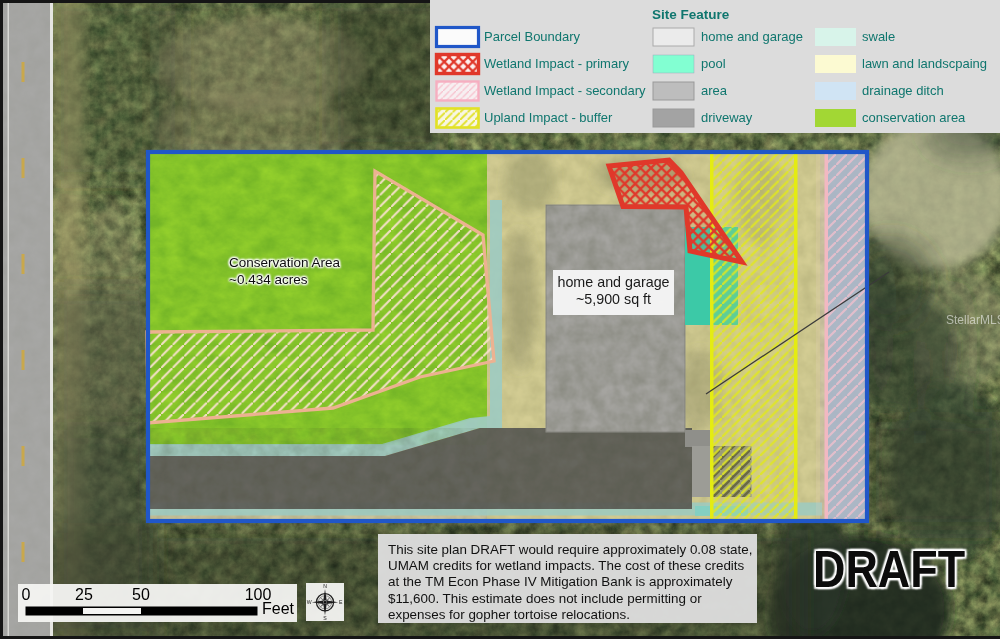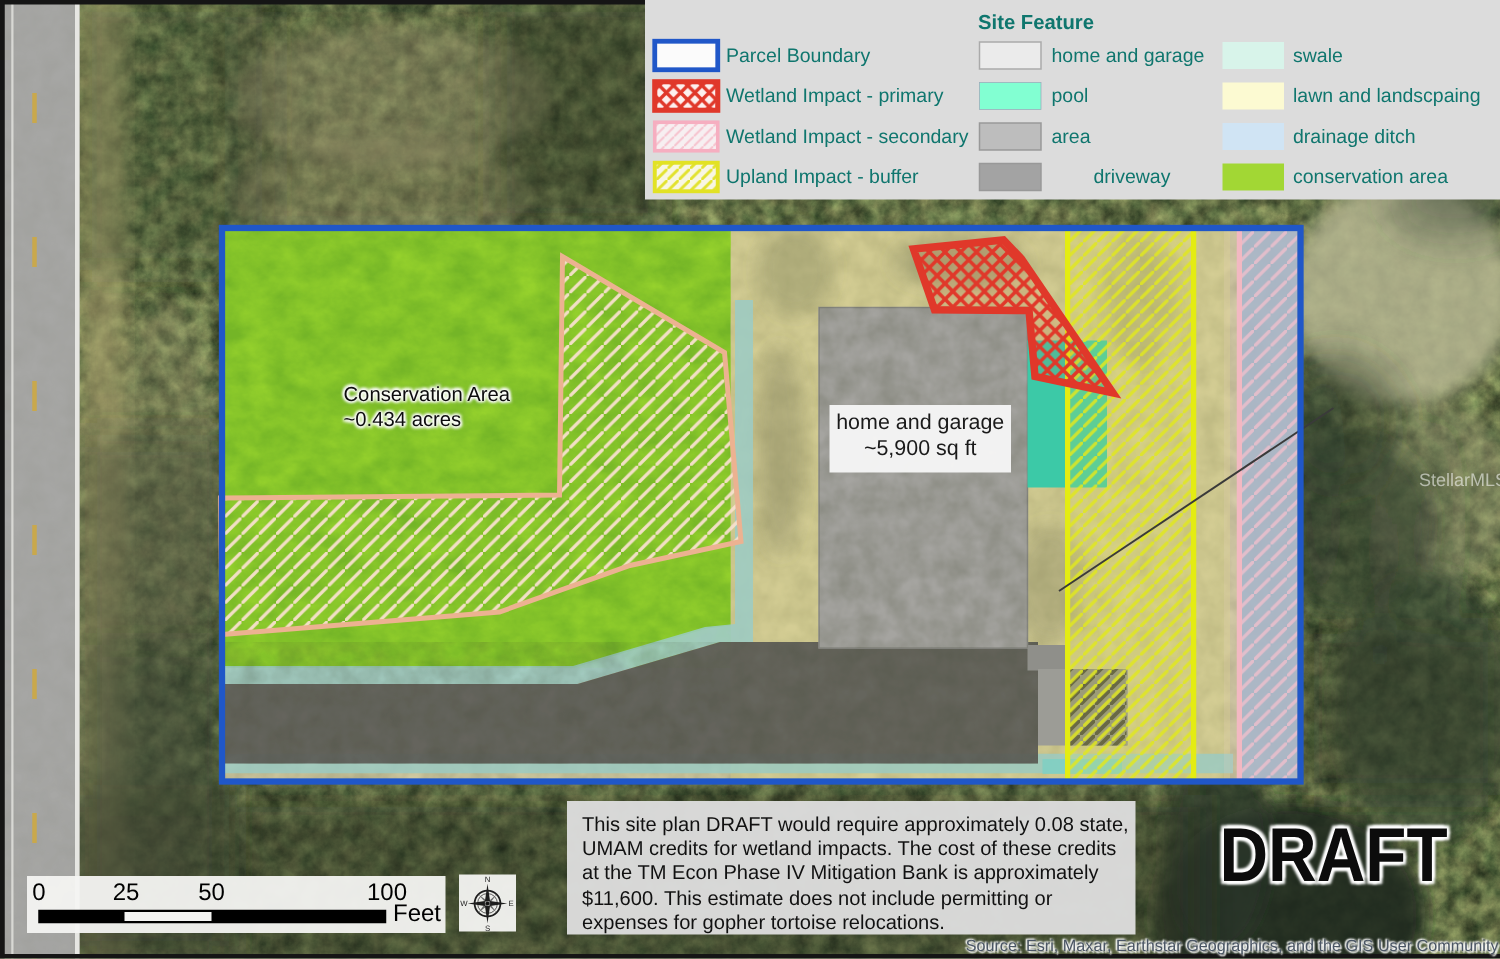--- a/index.html
+++ b/index.html
@@ -216,38 +216,37 @@
   </svg>
 
   <div class="abs" style="left:54px;top:29px;">Parcel Boundary</div>
   <div class="abs" style="left:54px;top:56px;">Wetland Impact - primary</div>
   <div class="abs" style="left:54px;top:83px;">Wetland Impact - secondary</div>
   <div class="abs" style="left:54px;top:110px;">Upland Impact - buffer</div>
 
   <div class="abs" style="left:271px;top:29px;">home and garage</div>
   <div class="abs" style="left:271px;top:56px;">pool</div>
   <div class="abs" style="left:271px;top:83px;">area</div>
-  <div class="abs" style="left:271px;top:110px;margin-left:28px;">driveway</div>
+  <div class="abs" style="left:271px;top:110px;">driveway</div>
 
   <div class="abs" style="left:432px;top:29px;">swale</div>
   <div class="abs" style="left:432px;top:56px;">lawn and landscpaing</div>
   <div class="abs" style="left:432px;top:83px;">drainage ditch</div>
   <div class="abs" style="left:432px;top:110px;">conservation area</div>
 </div>
 
 <div class="abs halo" style="left:229px;top:254px;font-size:13.5px;line-height:17px;">Conservation Area<br>~0.434 acres</div>
 
 <div class="abs" style="left:553px;top:270px;width:121px;height:45px;background:rgba(246,246,246,0.96);text-align:center;font-size:14.3px;color:#1a1a1a;line-height:17.3px;padding-top:3.5px;box-sizing:border-box;">home and garage<br>~5,900 sq ft</div>
 
 
 <div class="abs" style="left:378px;top:534px;width:379px;height:89px;background:rgba(220,220,220,0.97);font-size:13.4px;line-height:16.2px;color:#111;padding:8px 0 0 10px;white-space:nowrap;box-sizing:border-box;">This site plan DRAFT would require approximately 0.08 state,<br>UMAM credits for wetland impacts. The cost of these credits<br>at the TM Econ Phase IV Mitigation Bank is approximately<br>$11,600. This estimate does not include permitting or<br>expenses for gopher tortoise relocations.</div>
 
 <div class="abs" style="left:813px;top:540px;font-size:51px;font-weight:bold;color:#0c0c0c;letter-spacing:0px;transform:scaleX(0.88);transform-origin:left;text-shadow:0 0 3px #fff,0 0 3px #fff,2px 2px 2px #fff,-2px -2px 2px #fff,2px -2px 2px #fff,-2px 2px 2px #fff;">DRAFT</div>
 
-<div class="abs" style="left:0;top:625px;width:999px;text-align:right;font-size:10.8px;color:#4a5564;text-shadow:0 0 2px #fff,0 0 2px #fff,1px 1px 1px #fff,-1px -1px 1px #fff;">Source: Esri, Maxar, Earthstar Geographics, and the GIS User Community</div>
 
 <div class="abs" style="left:18px;top:584px;width:279px;height:38px;background:rgba(244,244,242,0.95);">
   <svg width="279" height="38">
 
     <text x="8" y="16" font-size="16" fill="#000" font-family="Liberation Sans,sans-serif" text-anchor="middle">0</text>
     <text x="66" y="16" font-size="16" fill="#000" font-family="Liberation Sans,sans-serif" text-anchor="middle">25</text>
     <text x="123" y="16" font-size="16" fill="#000" font-family="Liberation Sans,sans-serif" text-anchor="middle">50</text>
     <text x="240" y="16" font-size="16" fill="#000" font-family="Liberation Sans,sans-serif" text-anchor="middle">100</text>
 
     <rect x="8" y="23" width="231" height="8" fill="#000" stroke="#000" stroke-width="1"></rect>

